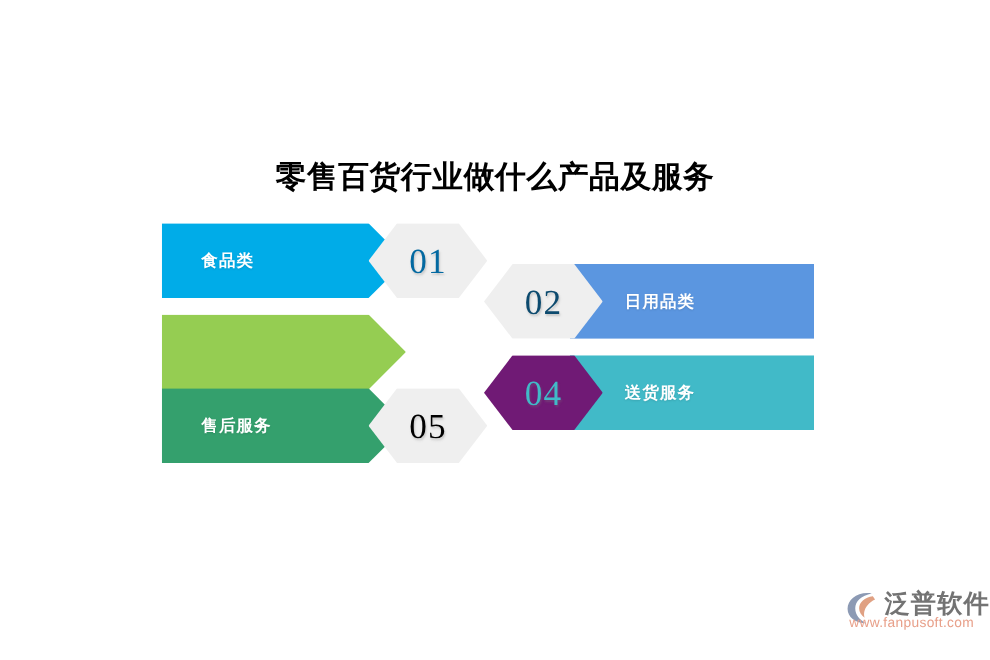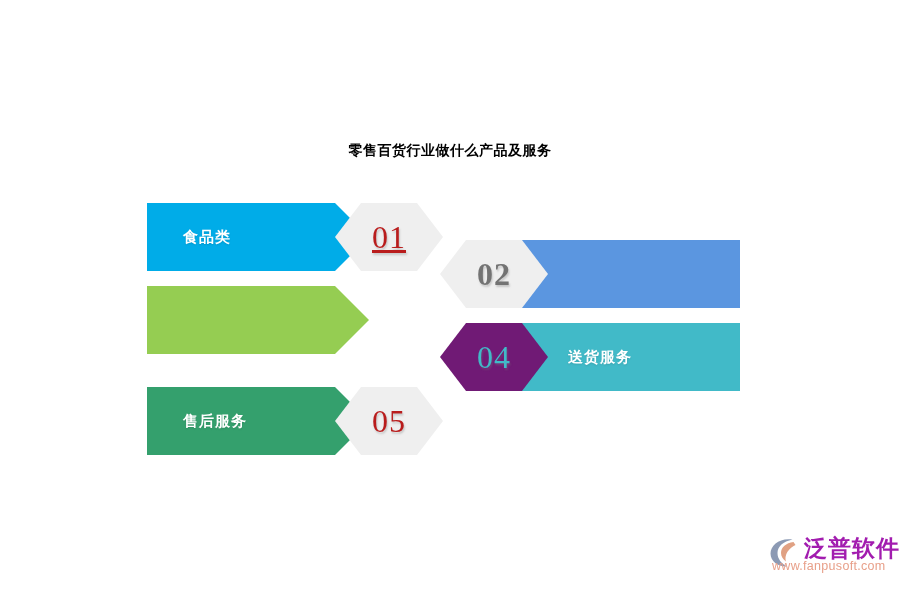--- a/index.html
+++ b/index.html
@@ -22,21 +22,21 @@
     background: #ffffff;
   }
 
   
   .page-title {
     position: absolute;
     left: 0;
     top: 142px;
     width: 900px;
     text-align: center;
-    font-size: 14px;
+    font-size: 28px;
     font-weight: bold;
     color: #000000;
     letter-spacing: 0.5px;
     white-space: nowrap;
   }
 
   
   .infographic {
     position: absolute;
     left: 0;
@@ -51,21 +51,21 @@
   }
 
   
   .row.left-row  { left: 147px; width: 310px; }
   .row.right-row { left: 440px; width: 300px; }
 
   .row-1 { top: 203px; }
   .row-2 { top: 240px; }
   .row-3 { top: 286px; }
   .row-4 { top: 323px; }
-  .row-5 { top: 387px; }
+  .row-5 { top: 353px; }
 
   
   .bar {
     position: absolute;
     top: 0;
     height: 68px;
   }
   
   .left-row .bar {
     left: 0;
@@ -162,59 +162,60 @@
 <div id="canvas">
 
   <div class="page-title">零售百货行业做什么产品及服务</div>
 
   <div class="infographic">
 
     <div class="row left-row row-1">
       <div class="bar" style="background: rgb(0, 172, 232);"></div>
       <div class="bar-label">食品类</div>
       <div class="hexplate" style="background: rgb(239, 239, 239);">
-        <span class="hexnum" style="color: #b91c1c; text-decoration: underline;">01</span>
+        <span class="hexnum" style="color: #0369a1;">01</span>
       </div>
     </div>
 
     <div class="row right-row row-2">
       <div class="bar" style="background: rgb(91, 150, 224);"></div>
+      <div class="bar-label">日用品类</div>
       <div class="hexplate" style="background: rgb(239, 239, 239);">
-        <span class="hexnum" style="color: #737373; font-weight: bold;">02</span>
+        <span class="hexnum" style="color: #0c4a6e;">02</span>
       </div>
     </div>
 
     <div class="row left-row row-3">
       <div class="bar" style="background: rgb(149, 205, 82);"></div>
     </div>
 
     <div class="row right-row row-4">
       <div class="bar" style="background: rgb(65, 186, 200);"></div>
       <div class="bar-label">送货服务</div>
       <div class="hexplate" style="background: #701a75;">
         <span class="hexnum" style="color: rgb(65, 186, 200);">04</span>
       </div>
     </div>
 
     <div class="row left-row row-5">
       <div class="bar" style="background: rgb(52, 160, 109);"></div>
       <div class="bar-label">售后服务</div>
       <div class="hexplate" style="background: rgb(239, 239, 239);">
-        <span class="hexnum" style="color: #b91c1c; text-align: center;">05</span>
+        <span class="hexnum" style="color: #000000; text-align: center;">05</span>
       </div>
     </div>
 
   </div>
 
   <div class="logo">
     <span class="logo-mark">
       <svg width="34" height="34" viewBox="0 0 34 34" xmlns="http://www.w3.org/2000/svg">
         <path id="mark-outer" d="M24.5 4.5 C12 2.5, 2.5 10, 2.5 18.5 C2.5 26.5, 10.5 32, 19 31.5
                  C13.5 28.5, 9.5 24, 9.5 18 C9.5 11.5, 15 6.5, 24.5 4.5 Z" fill="#8c9ab4"></path>
         <path id="mark-inner" d="M25.5 7 C18 8, 13 12.5, 13 18 C13 21.5, 15 24.5, 18 26.5
                  C17 23.5, 17.5 19, 20.5 15.5 C22.5 13, 25 11, 27.5 10 Z" fill="#e0a183"></path>
       </svg>
     </span>
-    <span class="logo-text" style="color: #a21caf;">泛普软件</span>
+    <span class="logo-text" style="color: #737373;">泛普软件</span>
     <span class="logo-url" style="color: rgb(232, 160, 138);">www.fanpusoft.com</span>
   </div>
 
 </div>
 
 </body></html>

